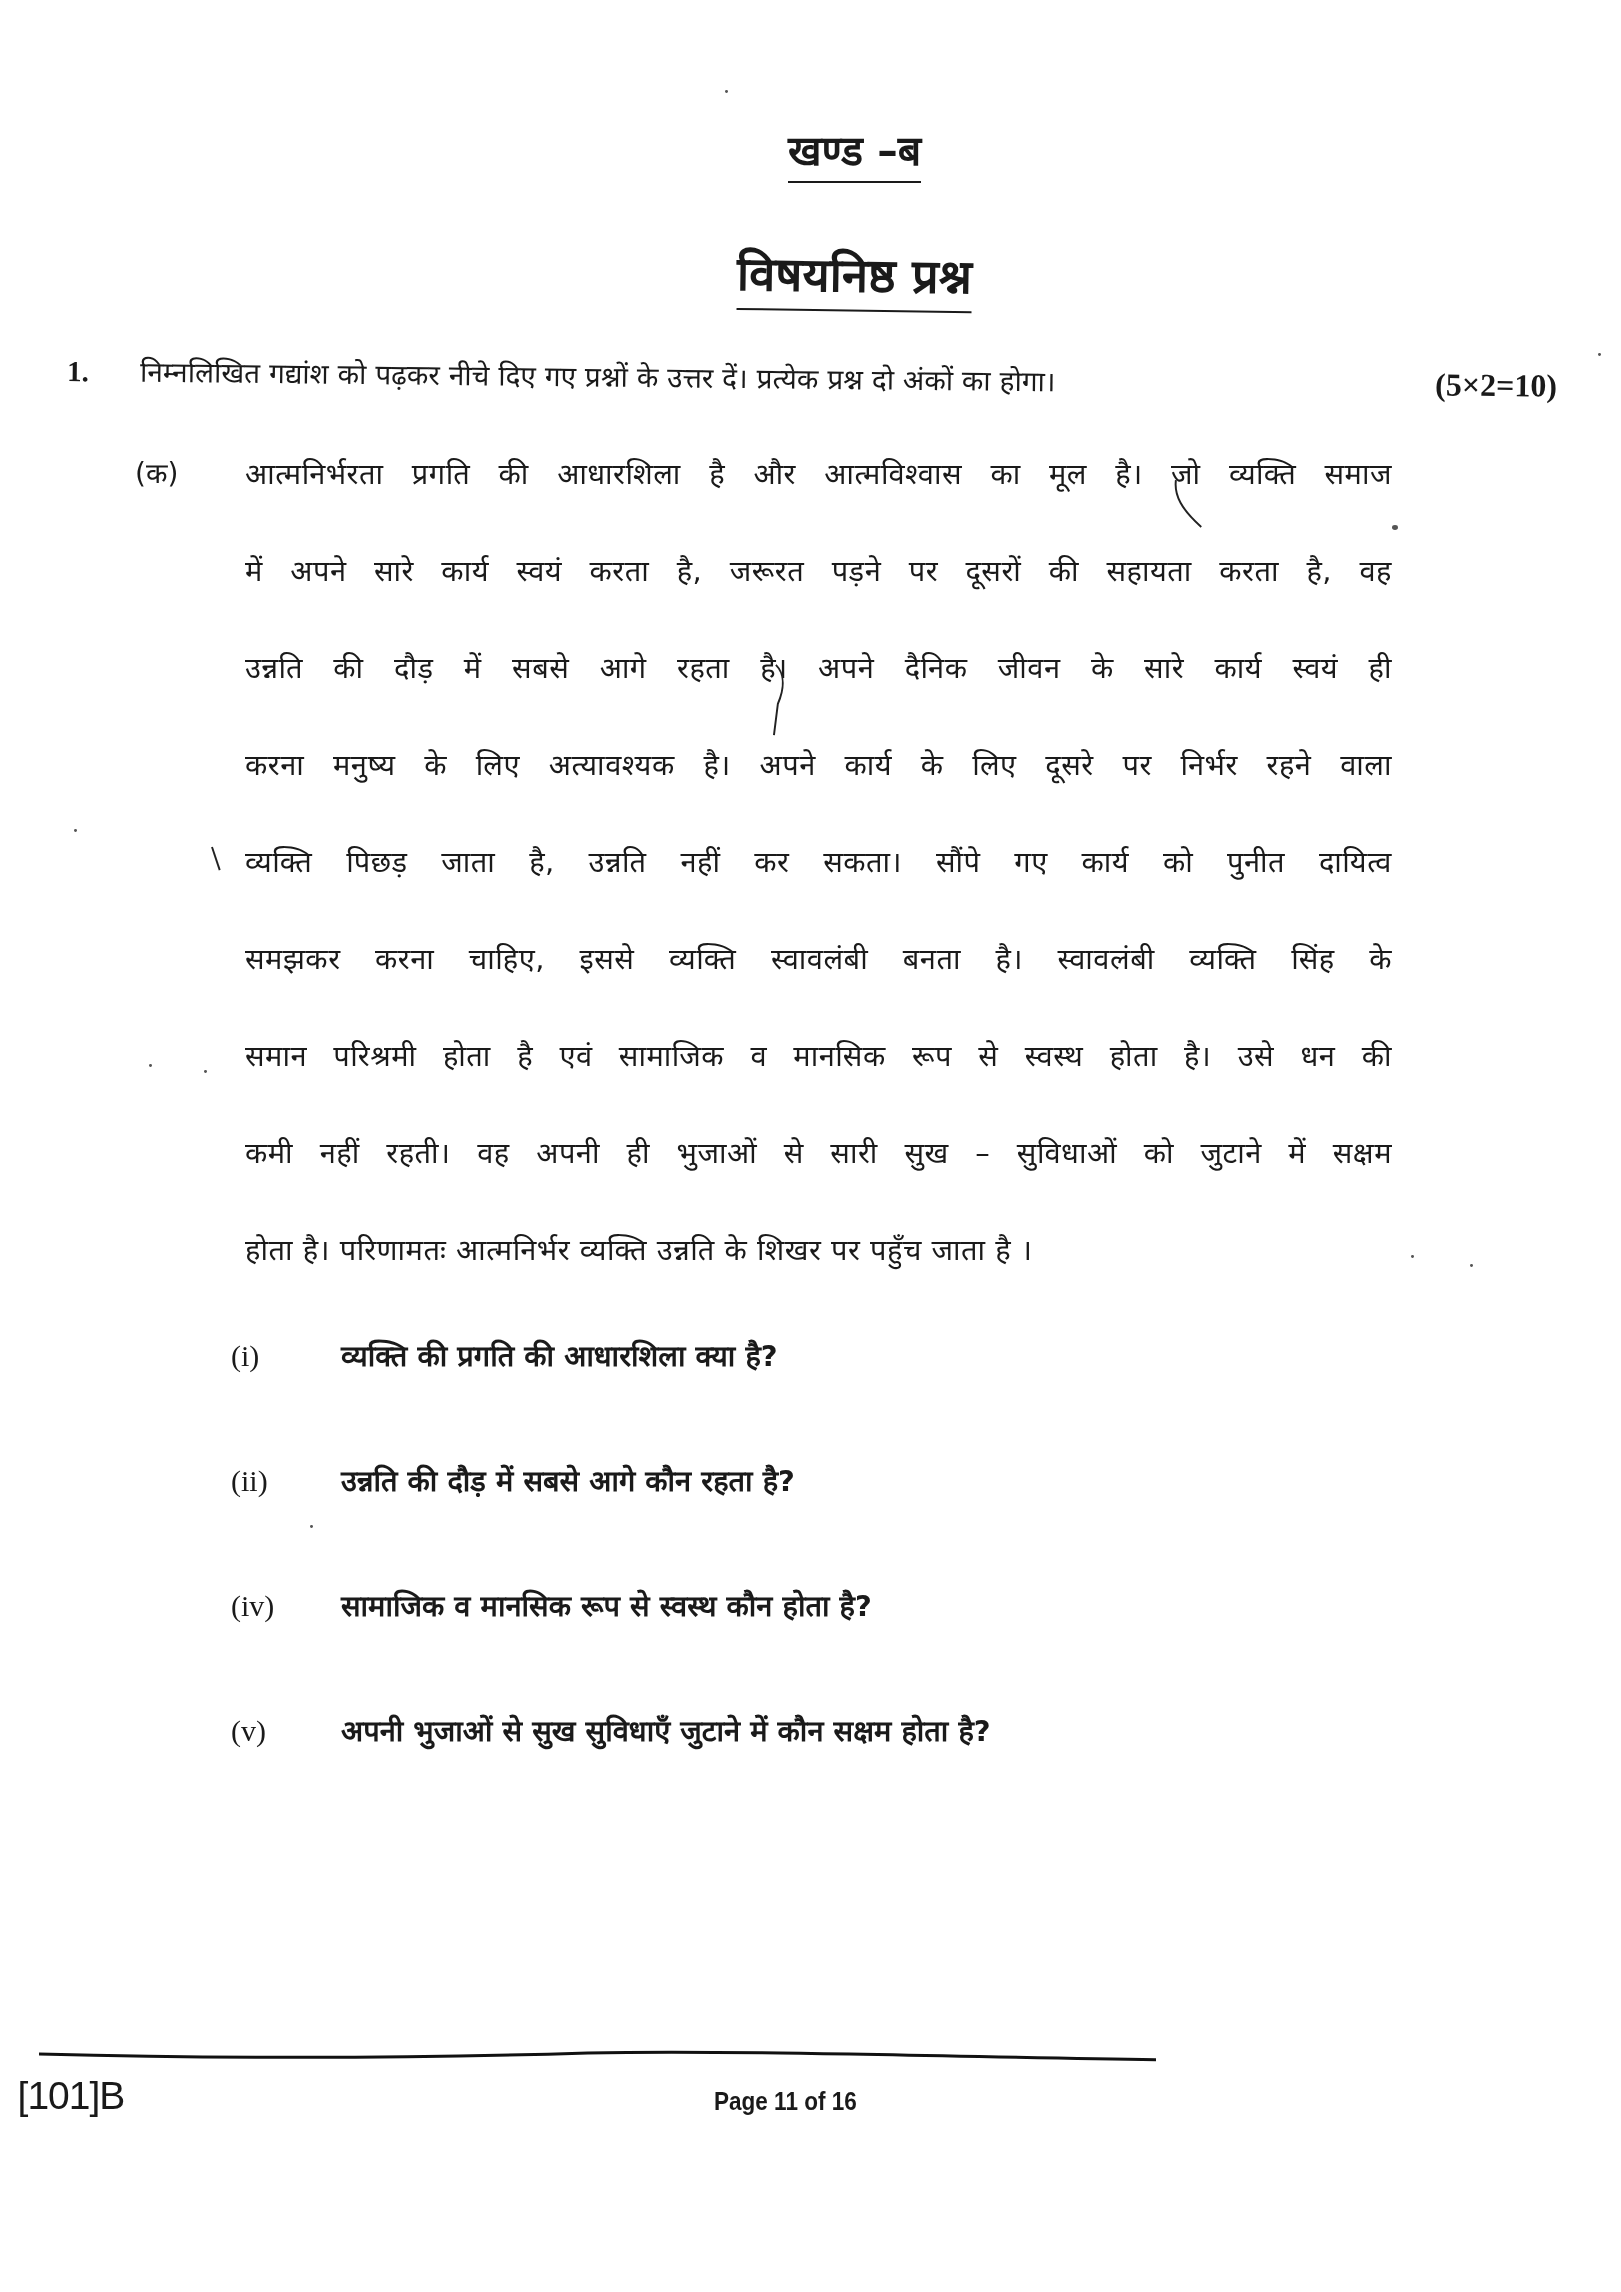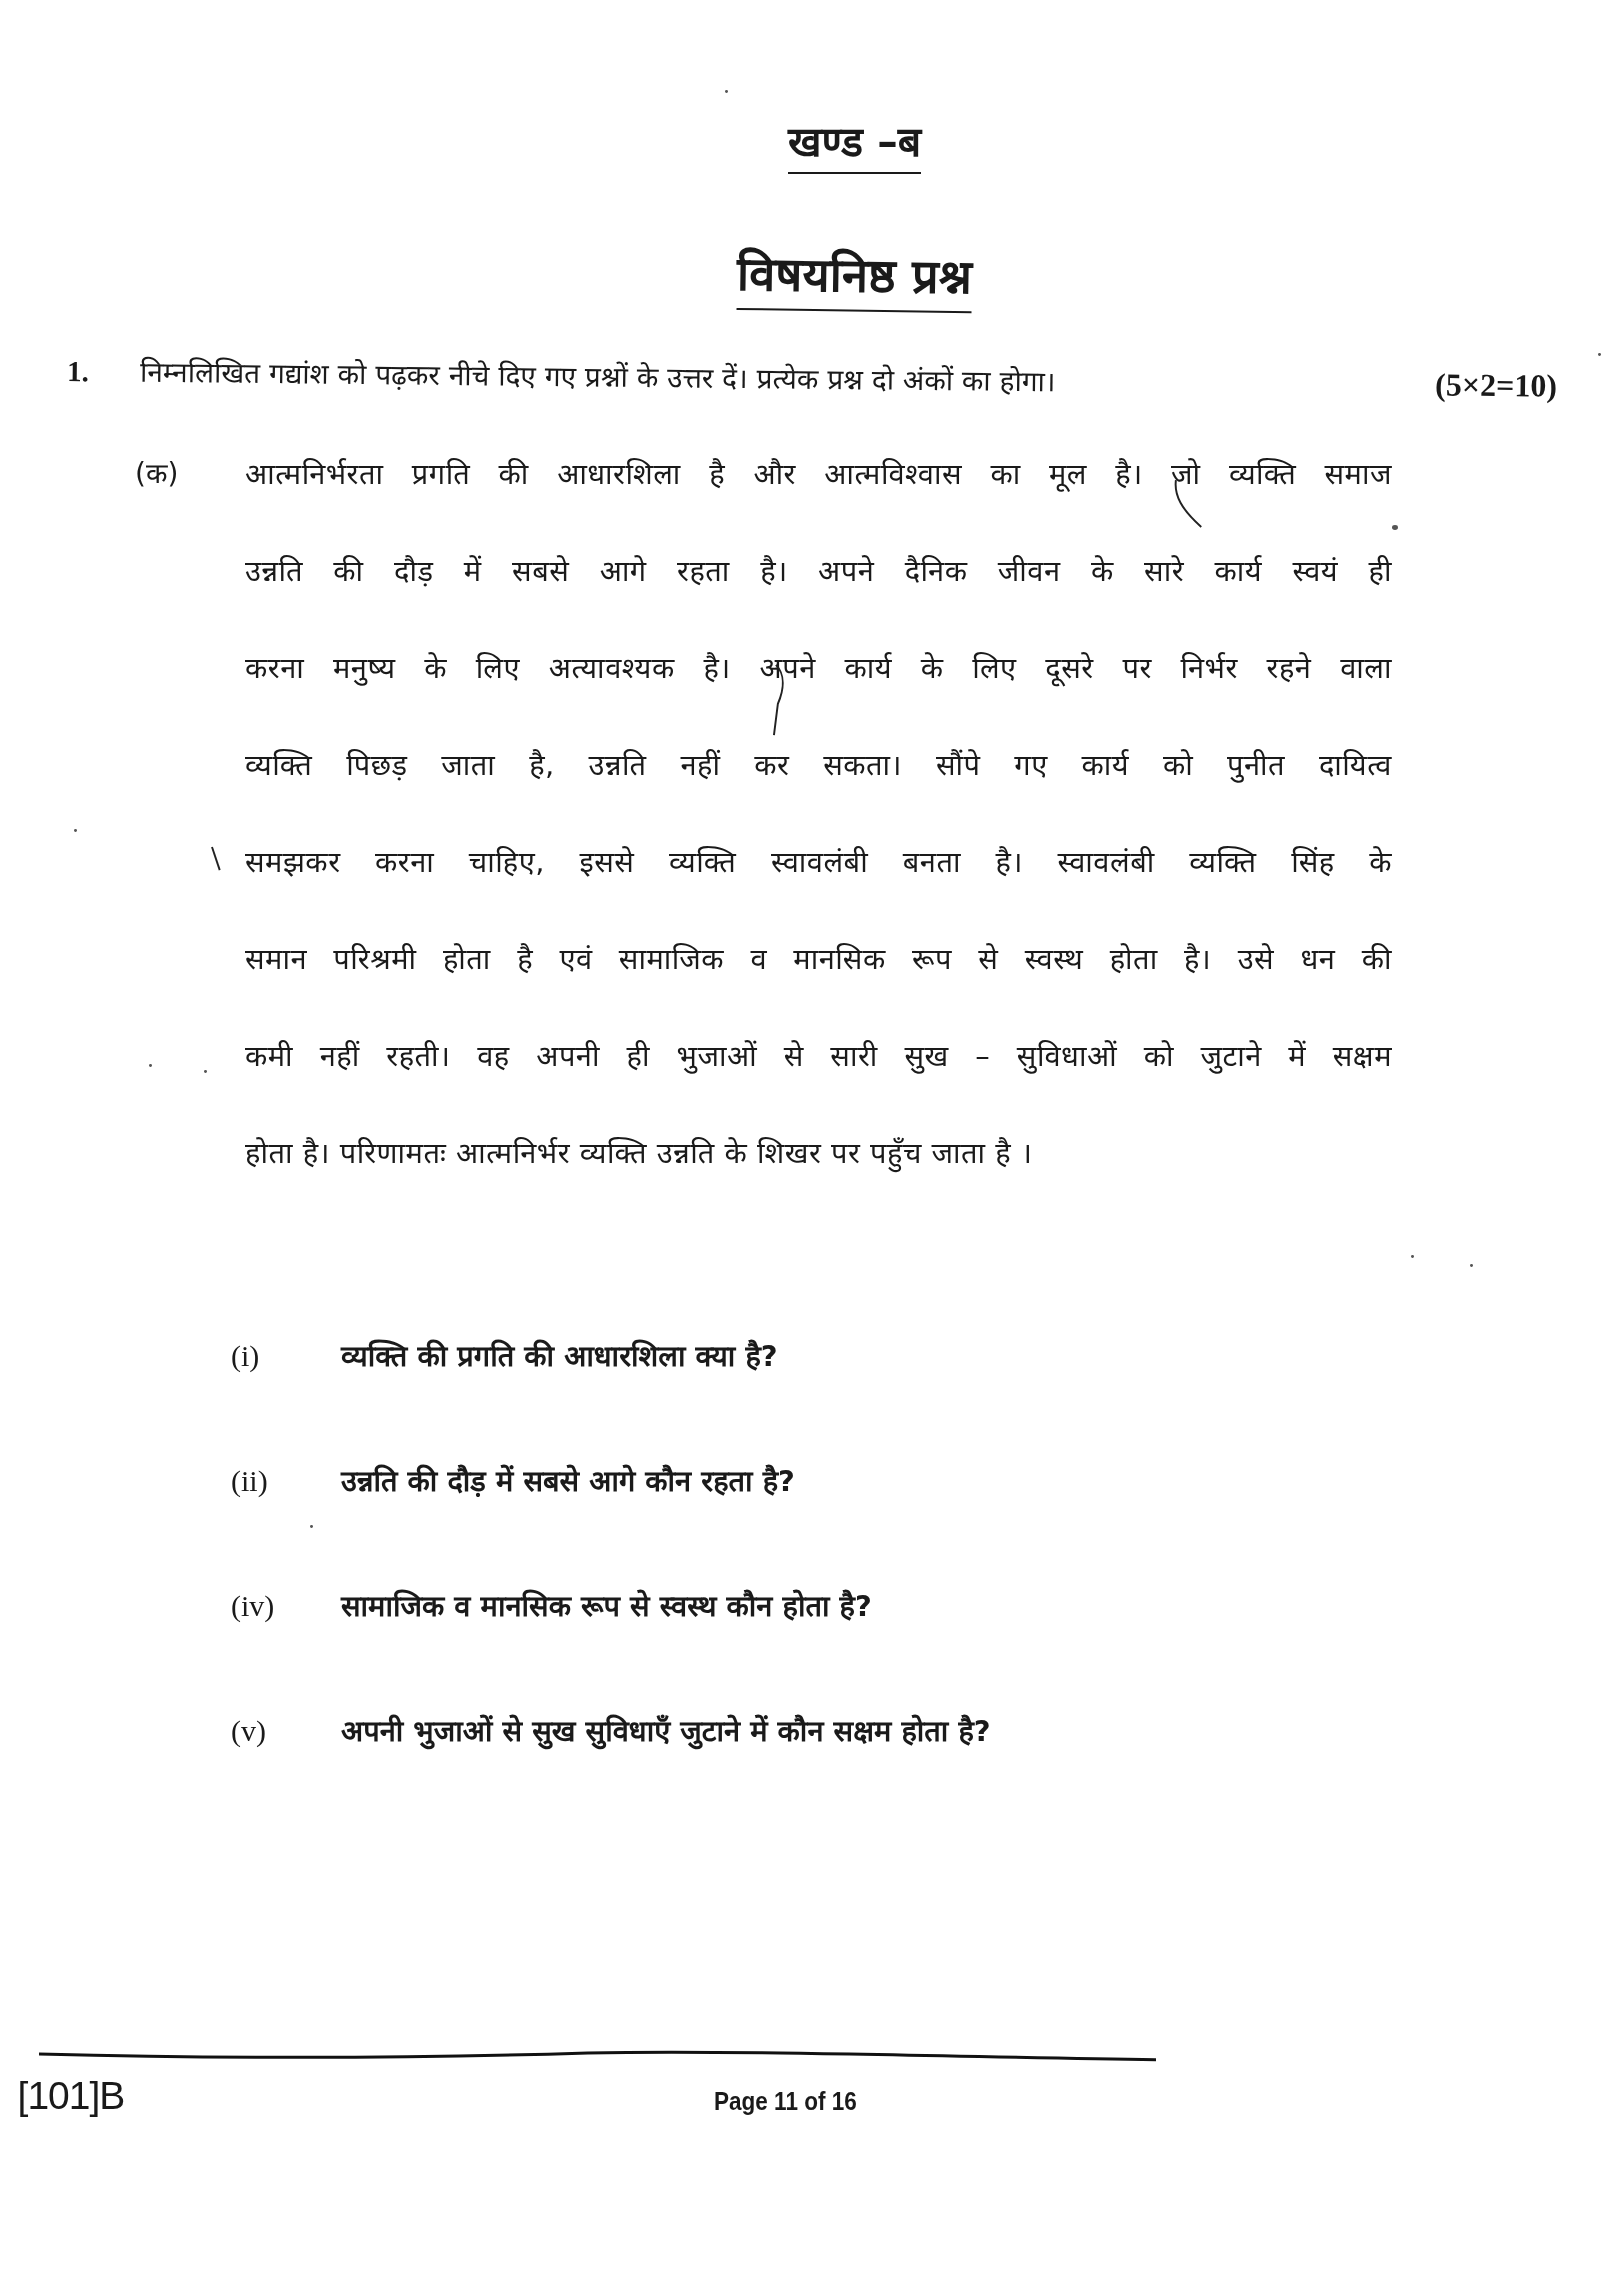--- a/index.html
+++ b/index.html
@@ -25,21 +25,21 @@
       text-align: center;
       font-family: "DejaVu Sans", sans-serif;
       font-weight: bold;
     }
     .section-title span {
       display: inline-block;
       border-bottom: 2.9px solid #1a1a1a;
       padding-bottom: 3.9px;
     }
     .khand {
-      top: 112px;
+      top: 121px;
       font-size: 41px;
       padding-left: 88px;
     }
     .vishay {
       top: 241px;
       font-size: 47px;
       padding-left: 88px;
       transform: rotate(0.8deg);
     }
     .q-instruction {
@@ -158,20 +158,21 @@
   <div class="q-instruction">
     <span class="q-num">1.</span>
     <span class="q-text">निम्नलिखित गद्यांश को पढ़कर नीचे दिए गए प्रश्नों के उत्तर दें। प्रत्येक प्रश्न दो अंकों का होगा।</span>
     <span class="marks">(5×2=10)</span>
   </div>
 
   <div class="sub-label">(क)</div>
 
   <div class="passage">
     <div class="passage-line">आत्मनिर्भरता प्रगति की आधारशिला है और आत्मविश्वास का मूल है। जो व्यक्ति समाज</div>
+    <div class="passage-line">में अपने सारे कार्य स्वयं करता है, जरूरत पड़ने पर दूसरों की सहायता करता है, वह</div>
     <div class="passage-line">उन्नति की दौड़ में सबसे आगे रहता है। अपने दैनिक जीवन के सारे कार्य स्वयं ही</div>
     <div class="passage-line">करना मनुष्य के लिए अत्यावश्यक है। अपने कार्य के लिए दूसरे पर निर्भर रहने वाला</div>
     <div class="passage-line">व्यक्ति पिछड़ जाता है, उन्नति नहीं कर सकता। सौंपे गए कार्य को पुनीत दायित्व</div>
     <div class="passage-line">समझकर करना चाहिए, इससे व्यक्ति स्वावलंबी बनता है। स्वावलंबी व्यक्ति सिंह के</div>
     <div class="passage-line">समान परिश्रमी होता है एवं सामाजिक व मानसिक रूप से स्वस्थ होता है। उसे धन की</div>
     <div class="passage-line">कमी नहीं रहती। वह अपनी ही भुजाओं से सारी सुख – सुविधाओं को जुटाने में सक्षम</div>
     <div class="passage-line last">होता है। परिणामतः आत्मनिर्भर व्यक्ति उन्नति के शिखर पर पहुँच जाता है ।</div>
   </div>
 
   <div class="questions">

